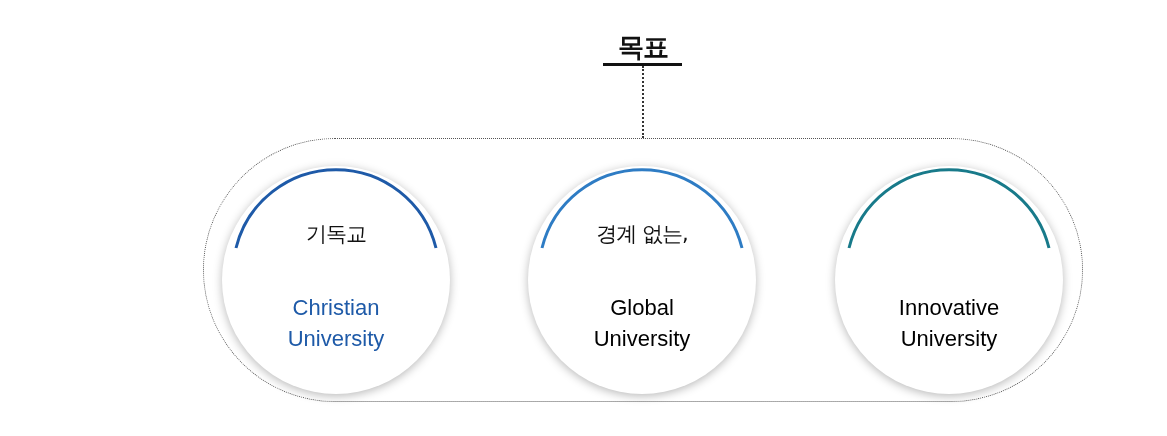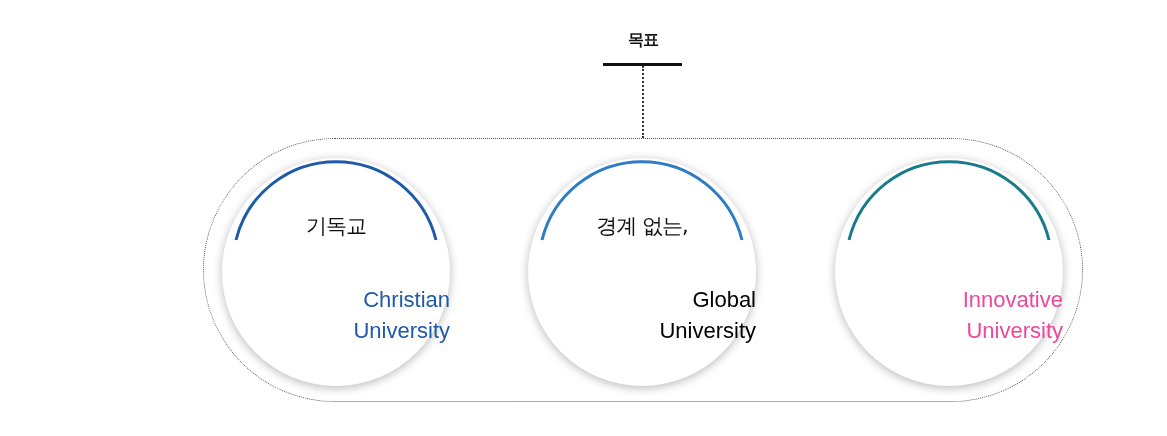--- a/index.html
+++ b/index.html
@@ -1,30 +1,30 @@
 <!DOCTYPE html>
 <html><head>
 <meta charset="utf-8">
 <style>
   html, body { margin: 0; padding: 0; background: #ffffff; }
   body { width: 1167px; height: 436px; position: relative; overflow: hidden;
          font-family: "DejaVu Sans", "Liberation Sans", sans-serif; }
   .title { position: absolute; left: 583px; top: 30px; width: 120px; text-align: center;
-           font-size: 16px; font-weight: bold; color: #111; letter-spacing: -1px; }
+           font-size: 26px; font-weight: bold; color: #111; letter-spacing: -1px; }
   .title-bar { position: absolute; left: 603px; top: 63px; width: 79px; height: 3px; background: #111; }
   .vline { position: absolute; left: 642px; top: 66px; width: 0; height: 72px;
            border-left: 2px dotted #333; }
   .frame { position: absolute; left: 203px; top: 138px; width: 880px; height: 264px;
            border: 1.5px dotted #555; border-radius: 132px; box-sizing: border-box; }
-  .circle { position: absolute; top: 158px; width: 228px; height: 228px; border-radius: 50%;
+  .circle { position: absolute; top: 166px; width: 228px; height: 228px; border-radius: 50%;
             background: #fff; box-shadow: 0 2px 10px rgba(0,0,0,0.28); }
   .circle svg { position: absolute; left: 0; top: 0; }
   .ko { position: absolute; left: 0; right: 0; top: 52px; text-align: center;
         font-size: 21px; line-height: 32px; color: #111; letter-spacing: -1px; }
-  .en { position: absolute; left: 0; right: 0; top: 126px; text-align: right;
+  .en { position: absolute; left: 0; right: 0; top: 126px; text-align: center;
         font-family: "Liberation Sans", sans-serif; font-size: 22px; line-height: 31px; }
 </style>
 </head>
 <body>
 
 <div class="title">목표</div>
 <div class="title-bar"></div>
 <div class="vline"></div>
 <div class="frame"></div>
 
@@ -53,17 +53,17 @@
     <div>University</div>
   </div>
 </div>
 
 <div class="circle" style="left:835px;">
   <svg width="228" height="228" viewBox="0 0 228 228">
     <path d="M 14 82 A 103 103 0 0 1 214 82" fill="none" stroke="#187a8a" stroke-width="3"></path>
   </svg>
   <div class="ko">
   </div>
-  <div class="en" style="color:#ec4899;">
+  <div class="en" style="color:#000000;">
     <div>Innovative</div>
     <div>University</div>
   </div>
 </div>
 
 </body></html>

